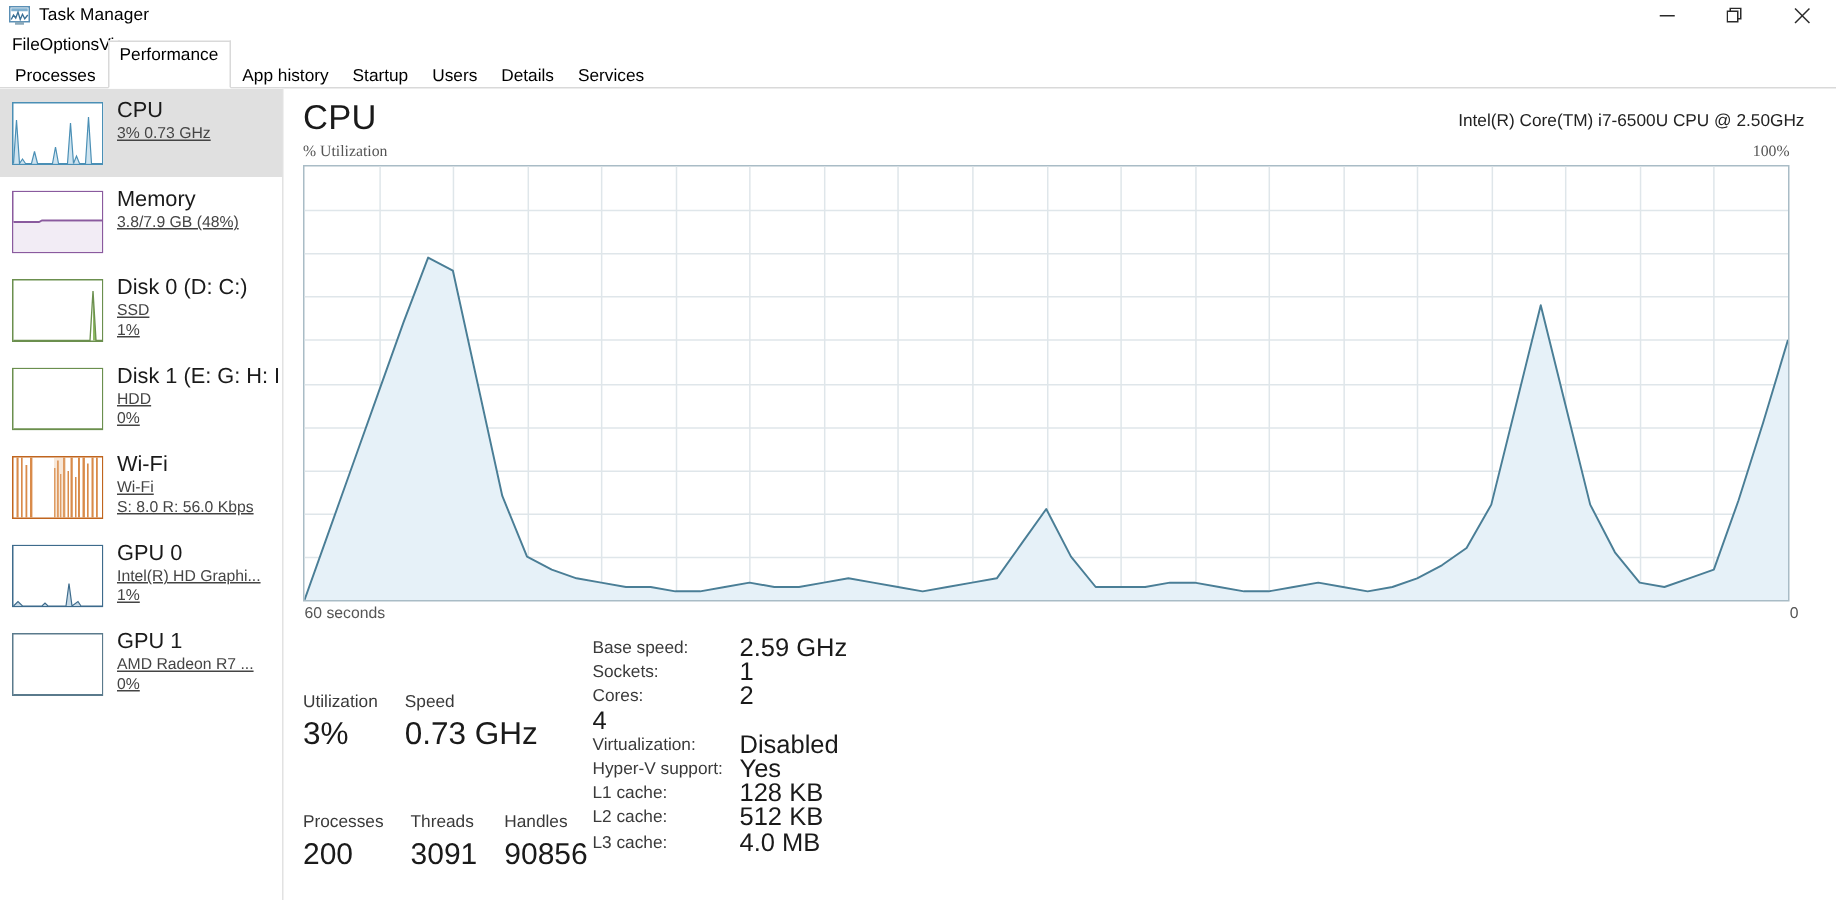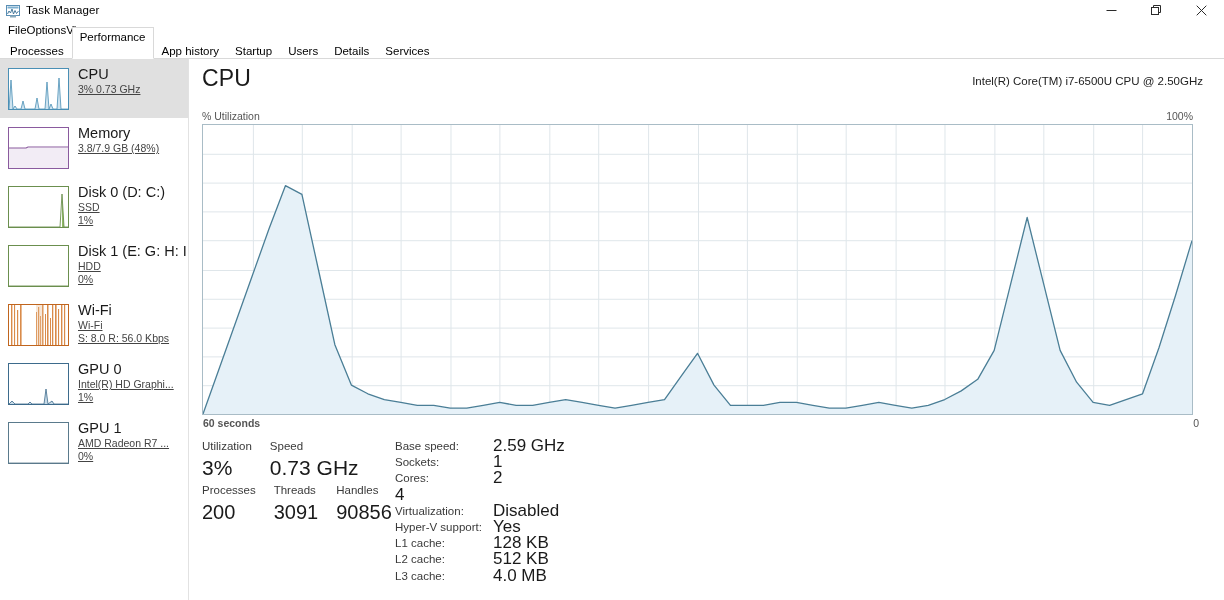--- a/index.html
+++ b/index.html
@@ -76,37 +76,37 @@
 
   
   .main { flex: 1; position: relative; padding-left: 13px; padding-top: 6px; }
   .main-head { display: flex; align-items: baseline; position: relative; }
   .main-title { font-size: 23px; color: #1a1a1a; font-weight: 400; letter-spacing: .2px; }
   .cpu-model {
     position: absolute; right: 21px; top: 10px;
     font-size: 11.5px; color: #222;
   }
   .axis-row {
-    position: relative; height: 14px; margin-top: 18px; width: 991px;
+    position: relative; height: 14px; margin-top: 4px; width: 991px; font-family: Liberation Serif, serif;
   }
   .axis-left { position: absolute; left: 0; top: 0; font-size: 10.5px; color: #555; }
   .axis-right { position: absolute; right: 0; top: 0; font-size: 10.5px; color: #555; }
   .chart-box {
     width: 991px; height: 291px; border: 1px solid #a9bcc6;
     position: relative; background: #ffffff;
   }
   .chart-box svg { display:block; width: 100%; height: 100%; }
   .axis-row2 { position: relative; height: 14px; width: 991px; margin-top: 2px; }
-  .axis-bl { position: absolute; left: 1px; top: 0; font-size: 10.5px; color: #555; font-weight: bold; }
+  .axis-bl { position: absolute; left: 1px; top: 0; font-size: 10.5px; color: #555; }
   .axis-br { position: absolute; right: -6px; top: 0; font-size: 10.5px; color: #555; }
 
   
   .stats { display: flex; margin-top: 7px; }
   .stats-left { width: 188px; position: relative; }
-  .st-grid { display: flex; }
+  .st-grid { display: flex; margin-top: 36px; }
   .st-col { margin-right: 18px; }
   .st-lab { font-size: 11.5px; color: #3a3a3a; line-height: 16px; }
   .st-val { font-size: 21px; color: #1a1a1a; line-height: 28px; font-weight: 400; }
   .st-val.small { font-size: 20px; }
   .stats-right { margin-left: 5px; }
   .sr-row { display: flex; line-height: 16.2px; align-items: flex-end; }
   .sr-lab { width: 98px; font-size: 11.5px; color: #3a3a3a; }
   .sr-val { font-size: 17px; color: #1a1a1a; }
 </style>
 </head>

